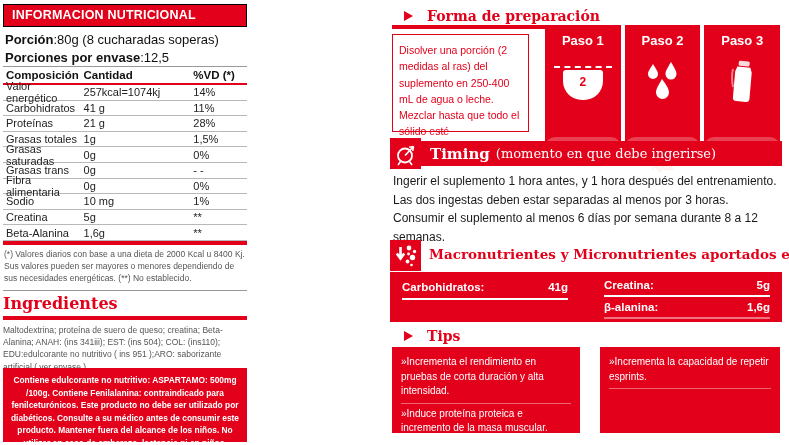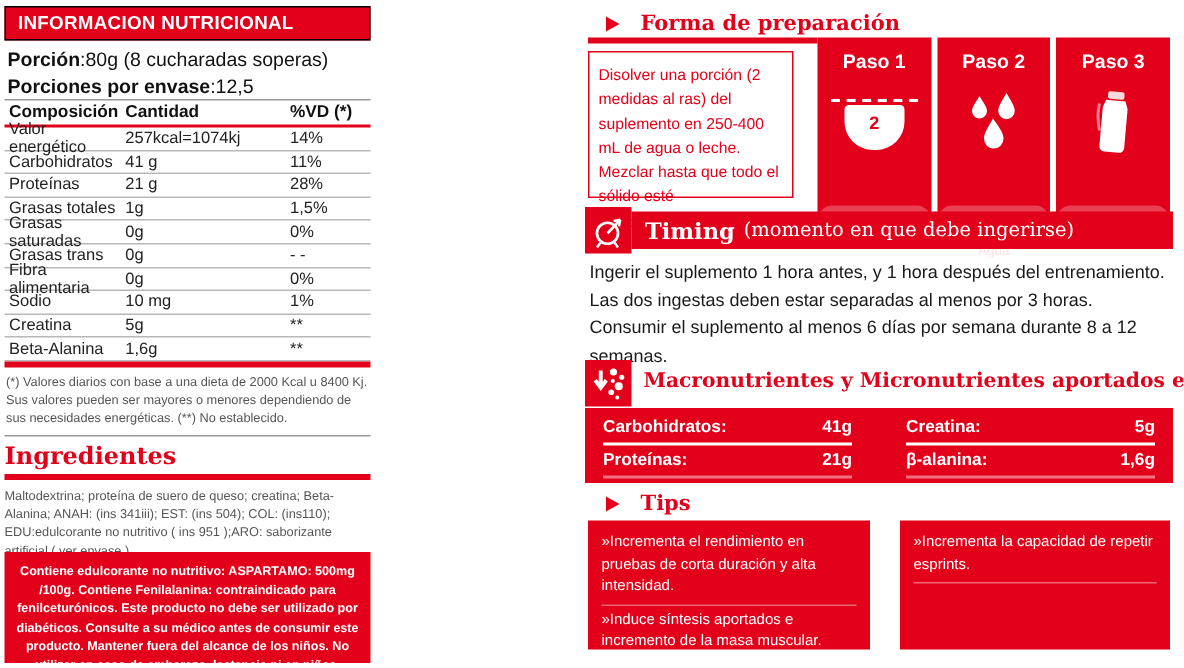--- a/index.html
+++ b/index.html
@@ -237,43 +237,39 @@
         <circle cx="17.5" cy="21" r="1.3" fill="#fff"></circle>
       </svg>
     </div>
     <div class="macro-title">Macronutrientes y Micronutrientes aportados en la Porción</div>
     <div class="macro-box">
       <div class="macro-col">
         <div class="macro-item first">
           <span>Carbohidratos:</span>
           <span>41g</span>
         </div>
-        <div class="macro-item second">
-          <span>Proteínas:</span>
-          <span>21g</span>
-        </div>
       </div>
       <div class="macro-col">
         <div class="macro-item first">
           <span>Creatina:</span>
           <span>5g</span>
         </div>
         <div class="macro-item second">
           <span>β-alanina:</span>
           <span>1,6g</span>
         </div>
       </div>
     </div>
 
     <div class="sec-head" style="top:328px; left:14px;">
       <span class="tri"></span>
       <span class="sec-title">Tips</span>
     </div>
     <div class="tips-box tips-left">
       <div class="tip-item">»Incrementa el rendimiento en pruebas de corta duración y alta intensidad.</div>
-      <div class="tip-item">»Induce síntesis aportados e incremento de la masa muscular.</div>
+      <div class="tip-item">»Induce proteína proteica e incremento de la masa muscular.</div>
     </div>
     <div class="tips-box tips-right">
       <div class="tip-item">»Incrementa la capacidad de repetir esprints.</div>
     </div>
 
   </div>
 </div>
 
 </body></html>

